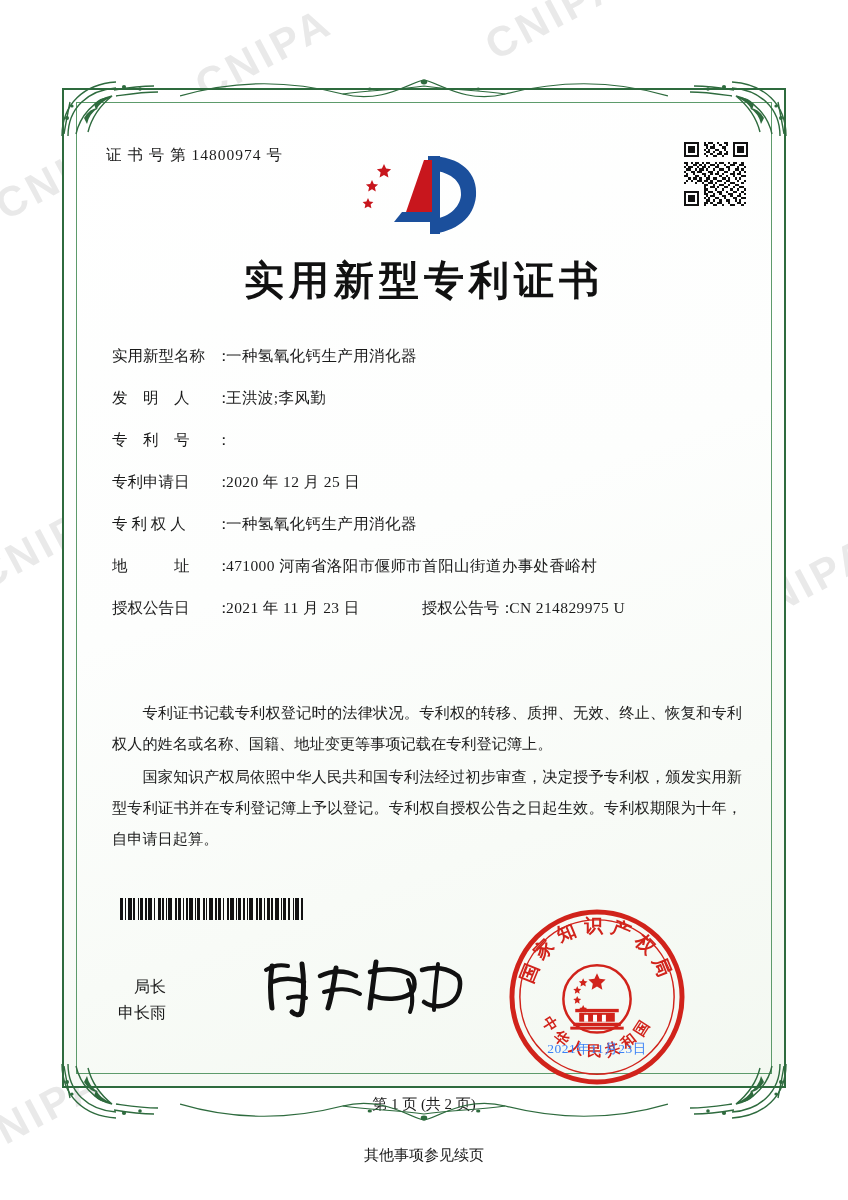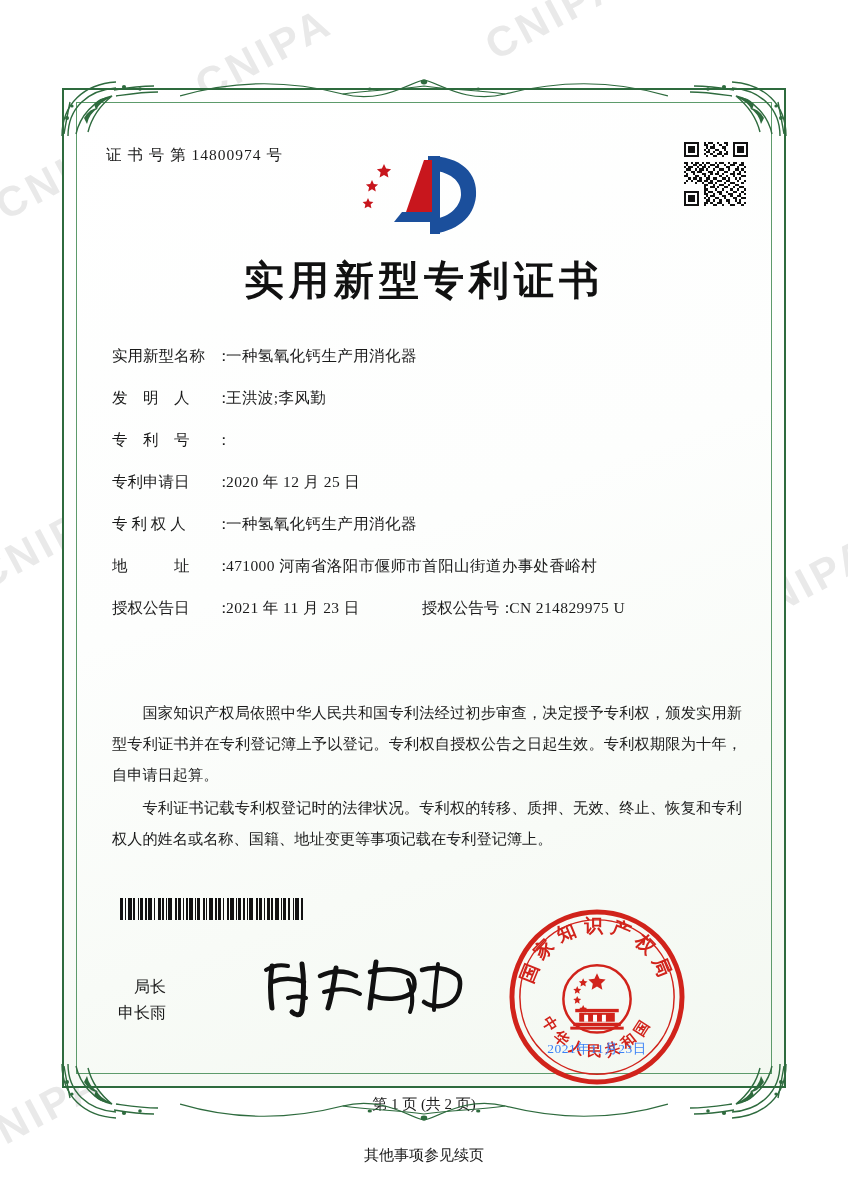--- a/index.html
+++ b/index.html
@@ -626,22 +626,22 @@
       <span class="field-label">授权公告日</span>
       <span class="field-colon">：</span>
       <span class="field-value">2021 年 11 月 23 日</span>
       <span class="second-label">授权公告号</span>
       <span class="field-colon">：</span>
       <span class="field-value">CN 214829975 U</span>
     </div>
   </div>
 
   <div class="paras">
+    <p class="para">专利证书记载专利权登记时的法律状况。专利权的转移、质押、无效、终止、恢复和专利权人的姓名或名称、国籍、地址变更等事项记载在专利登记簿上。</p>
     <p class="para">国家知识产权局依照中华人民共和国专利法经过初步审查，决定授予专利权，颁发实用新型专利证书并在专利登记簿上予以登记。专利权自授权公告之日起生效。专利权期限为十年，自申请日起算。</p>
-    <p class="para">专利证书记载专利权登记时的法律状况。专利权的转移、质押、无效、终止、恢复和专利权人的姓名或名称、国籍、地址变更等事项记载在专利登记簿上。</p>
   </div>
 
   <div class="barcode">
     <i style="width:3px"></i>
       <i style="width:2px;background:transparent"></i>
     <i style="width:1px"></i>
       <i style="width:2px;background:transparent"></i>
     <i style="width:4px"></i>
       <i style="width:1px;background:transparent"></i>
     <i style="width:2px"></i>

